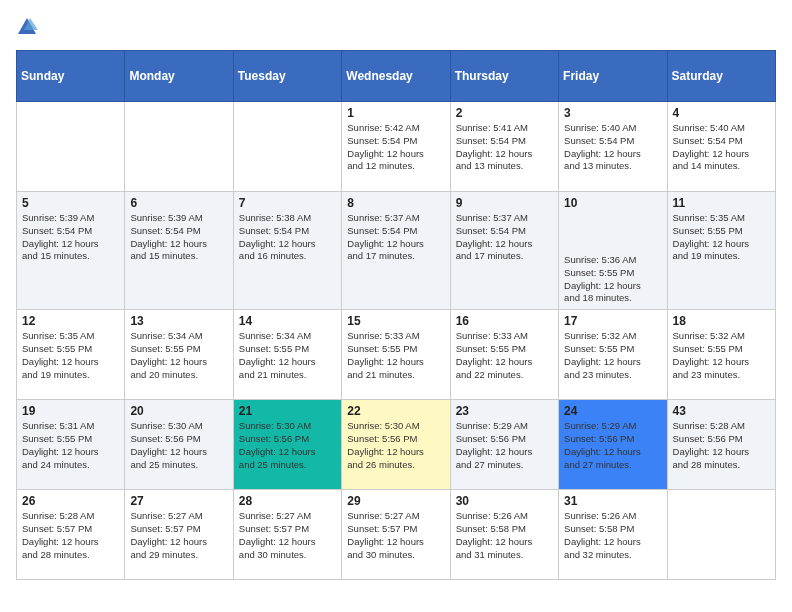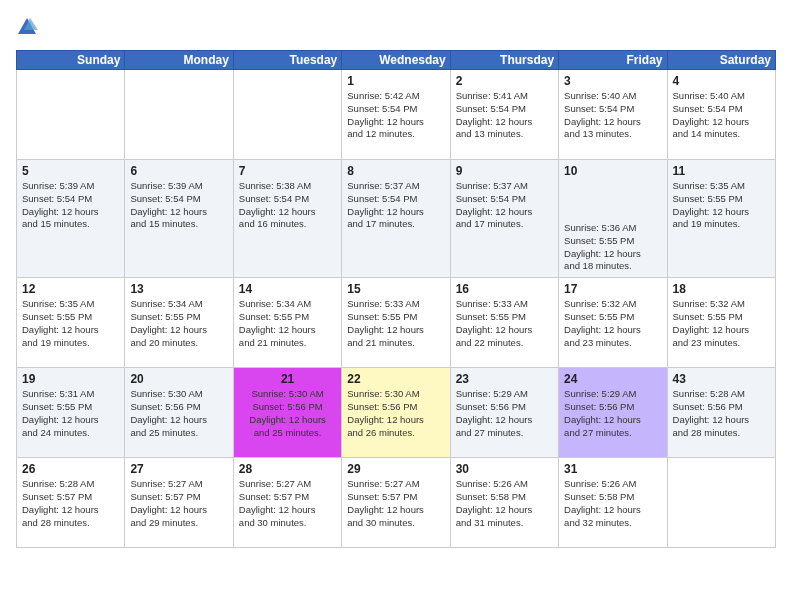--- a/index.html
+++ b/index.html
@@ -54,22 +54,22 @@
     table {
       width: 100%;
       border-collapse: collapse;
       table-layout: fixed;
     }
     th {
       background-color: #3a6bbf;
       color: #fff;
       font-size: 12px;
       font-weight: bold;
-      padding: 2px 4px;
-      text-align: right;
+      padding: 18px 4px;
+      text-align: left;
       border: 1px solid #2a55a0;
     }
     td {
       vertical-align: top;
       border: 1px solid #ccc;
       padding: 4px 5px;
       font-size: 10px;
       color: #333;
       height: 90px;
       background: #fff;
@@ -272,42 +272,42 @@
 Daylight: 12 hours
 and 24 minutes.</div>
         </td>
         <td style="background: rgb(240, 243, 248);">
           <span class="day-number">20</span>
           <div class="day-info" style="white-space: pre-line;">Sunrise: 5:30 AM
 Sunset: 5:56 PM
 Daylight: 12 hours
 and 25 minutes.</div>
         </td>
-        <td style="background: #d946ef; text-align: center;">
+        <td style="background: #14b8a6;">
           <span class="day-number">21</span>
           <div class="day-info" style="white-space: pre-line;">Sunrise: 5:30 AM
 Sunset: 5:56 PM
 Daylight: 12 hours
 and 25 minutes.</div>
         </td>
         <td style="background: #fef9c3;">
           <span class="day-number">22</span>
           <div class="day-info" style="white-space: pre-line;">Sunrise: 5:30 AM
 Sunset: 5:56 PM
 Daylight: 12 hours
 and 26 minutes.</div>
         </td>
         <td style="background: rgb(240, 243, 248);">
           <span class="day-number">23</span>
           <div class="day-info" style="white-space: pre-line;">Sunrise: 5:29 AM
 Sunset: 5:56 PM
 Daylight: 12 hours
 and 27 minutes.</div>
         </td>
-        <td style="background: #c4b5fd;">
+        <td style="background: #3b82f6;">
           <span class="day-number">24</span>
           <div class="day-info" style="white-space: pre-line;">Sunrise: 5:29 AM
 Sunset: 5:56 PM
 Daylight: 12 hours
 and 27 minutes.</div>
         </td>
         <td style="background: rgb(240, 243, 248);">
           <span class="day-number">43</span>
           <div class="day-info" style="white-space: pre-line;">Sunrise: 5:28 AM
 Sunset: 5:56 PM

